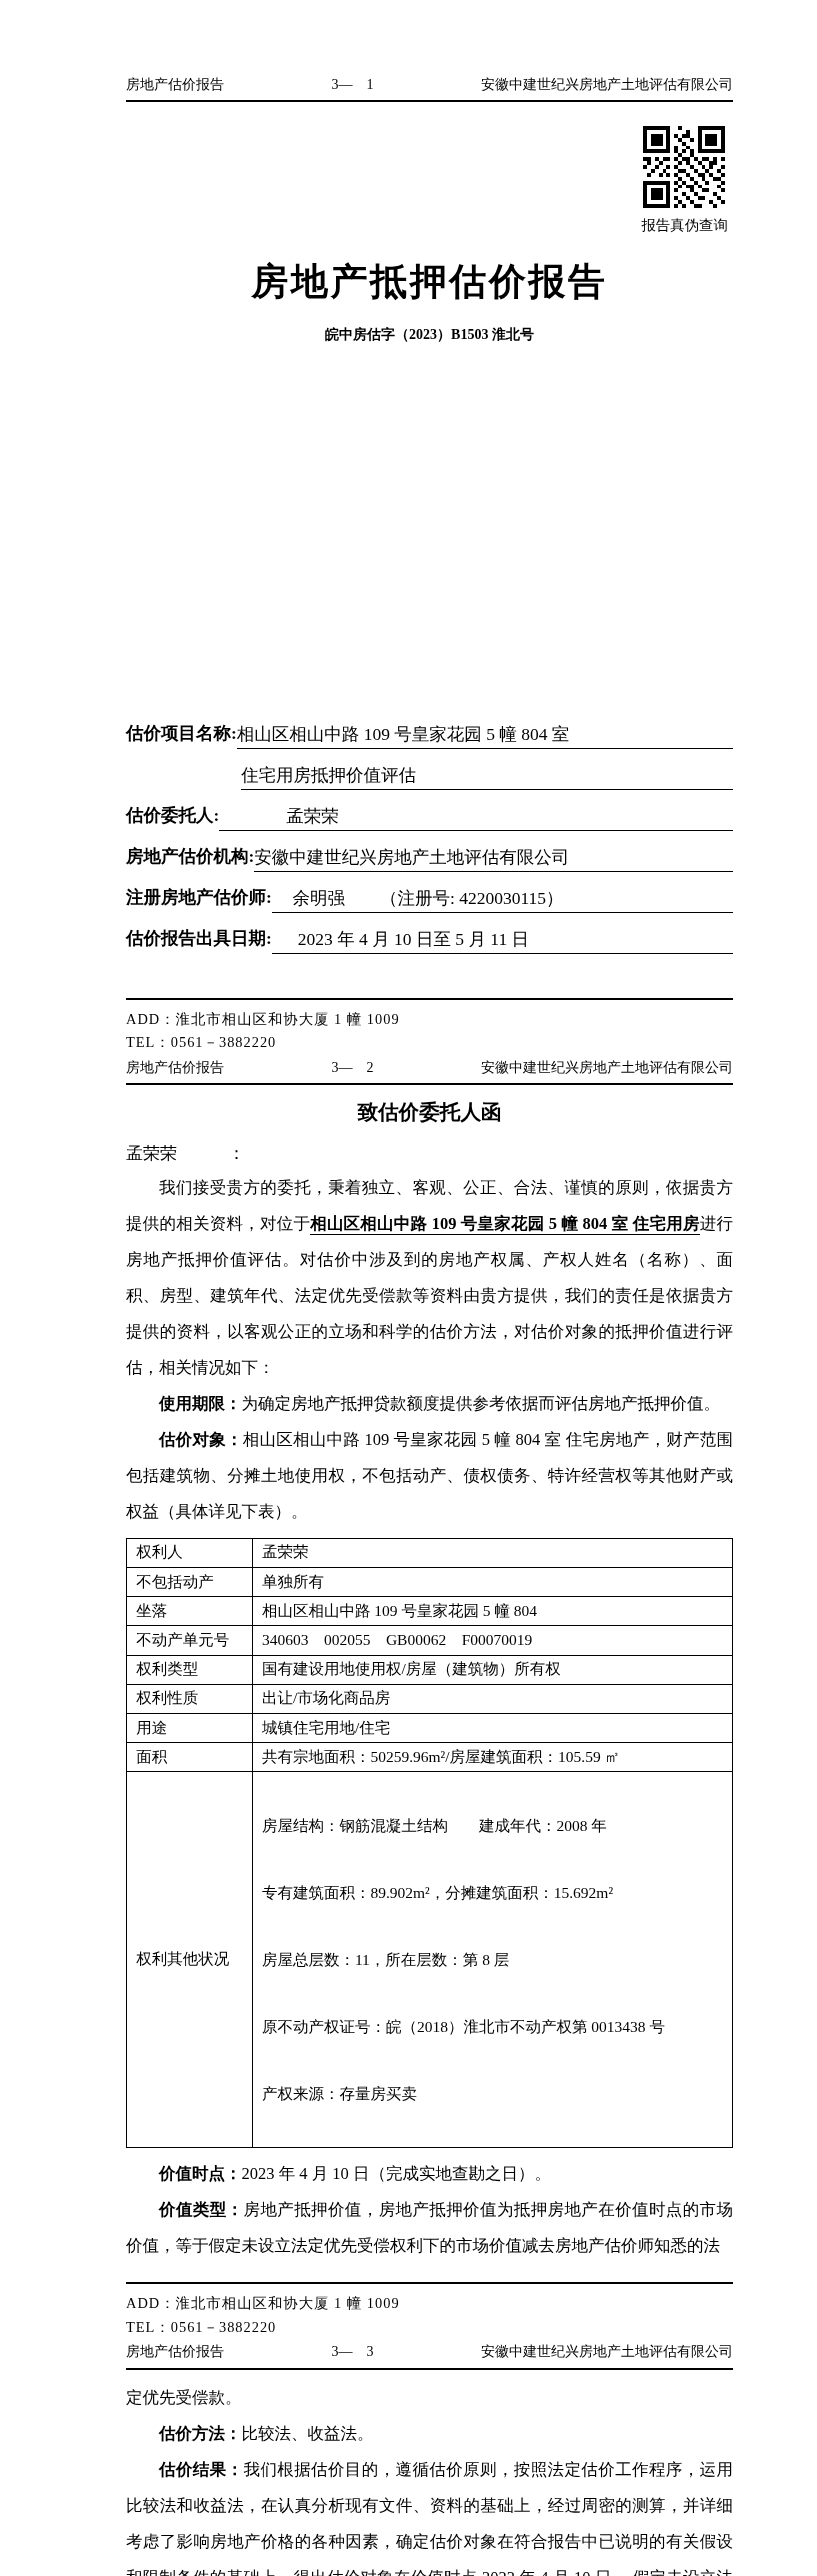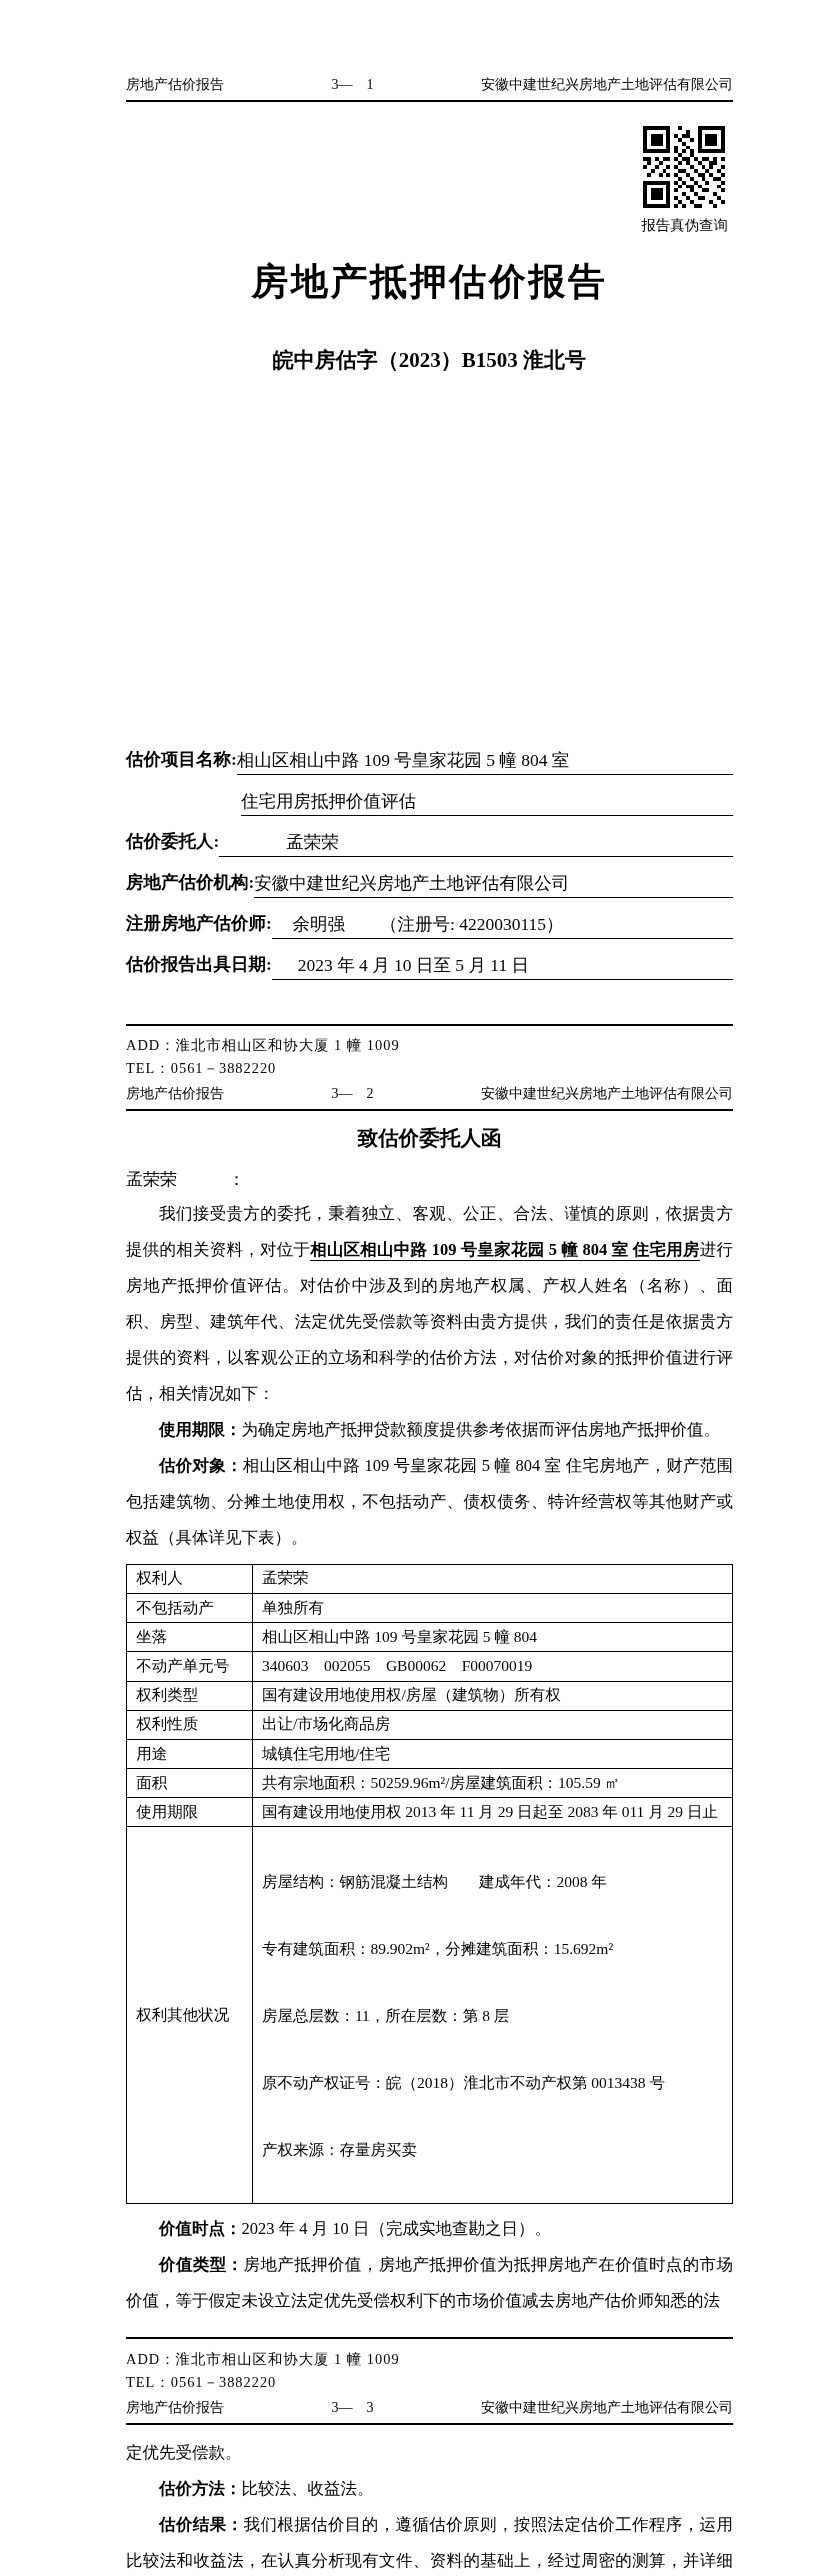--- a/index.html
+++ b/index.html
@@ -30,21 +30,21 @@
   .pfoot-add { margin-top:11.3px; }
   .pfoot-tel { margin-top:6.7px; }
   
   .qr-wrap { margin:24px 5.2px 0 auto; width:88px; text-align:right; }
   .qr { width:82px; height:82px; display:block; margin:0 auto; }
   .qr-caption { margin-top:10.3px; font-size:14.4px; line-height:15.5px; white-space:pre; }
   .title {
     margin:20.6px 0 0 0; text-align:center;
     font-size:37px; line-height:53px; font-weight:bold; letter-spacing:2.6px;
   }
-  .doc-no { margin-top:40px; text-align:center; font-size:21px; line-height:25px; font-weight:bold; }
+  .doc-no { margin-top:14px; text-align:center; font-size:14px; line-height:25px; font-weight:bold; }
   .cover-fields { margin-top:361px; }
   .cf-row { display:flex; align-items:flex-end; height:41px; font-size:17.5px; }
   .cf-label { font-weight:bold; white-space:pre; padding-bottom:3.1px;font-family:Liberation Serif, serif; }
   .cf-spacer1 { width:115px; }
   .cf-spacer2 { width:150px; }
   .cf-value {
     flex:1; border-bottom:1.5px solid #000; padding-bottom:3.1px;
     white-space:pre-wrap; line-height:20.6px;
   }
   .pl40 { padding-left:20.6px; } .pl50 { padding-left:26px; }
@@ -188,24 +188,20 @@
           <td class="val">出让/市场化商品房</td>
         </tr>
       <tr class="srow">
           <td class="lab">用途</td>
           <td class="val">城镇住宅用地/住宅</td>
         </tr>
       <tr class="srow">
           <td class="lab">面积</td>
           <td class="val">共有宗地面积：50259.96m²/房屋建筑面积：105.59 ㎡</td>
         </tr>
-      <tr class="srow">
-          <td class="lab">使用期限</td>
-          <td class="val">国有建设用地使用权 2013 年 11 月 29 日起至 2083 年 011 月 29 日止</td>
-        </tr>
       <tr>
         <td class="lab">权利其他状况</td>
         <td class="val other-cell">
           <div class="other-line">房屋结构：钢筋混凝土结构　　建成年代：2008 年</div>
           <div class="other-line">专有建筑面积：89.902m²，分摊建筑面积：15.692m²</div>
           <div class="other-line">房屋总层数：11，所在层数：第 8 层</div>
           <div class="other-line">原不动产权证号：皖（2018）淮北市不动产权第 0013438 号</div>
           <div class="other-line">产权来源：存量房买卖</div>
         </td>
       </tr>

